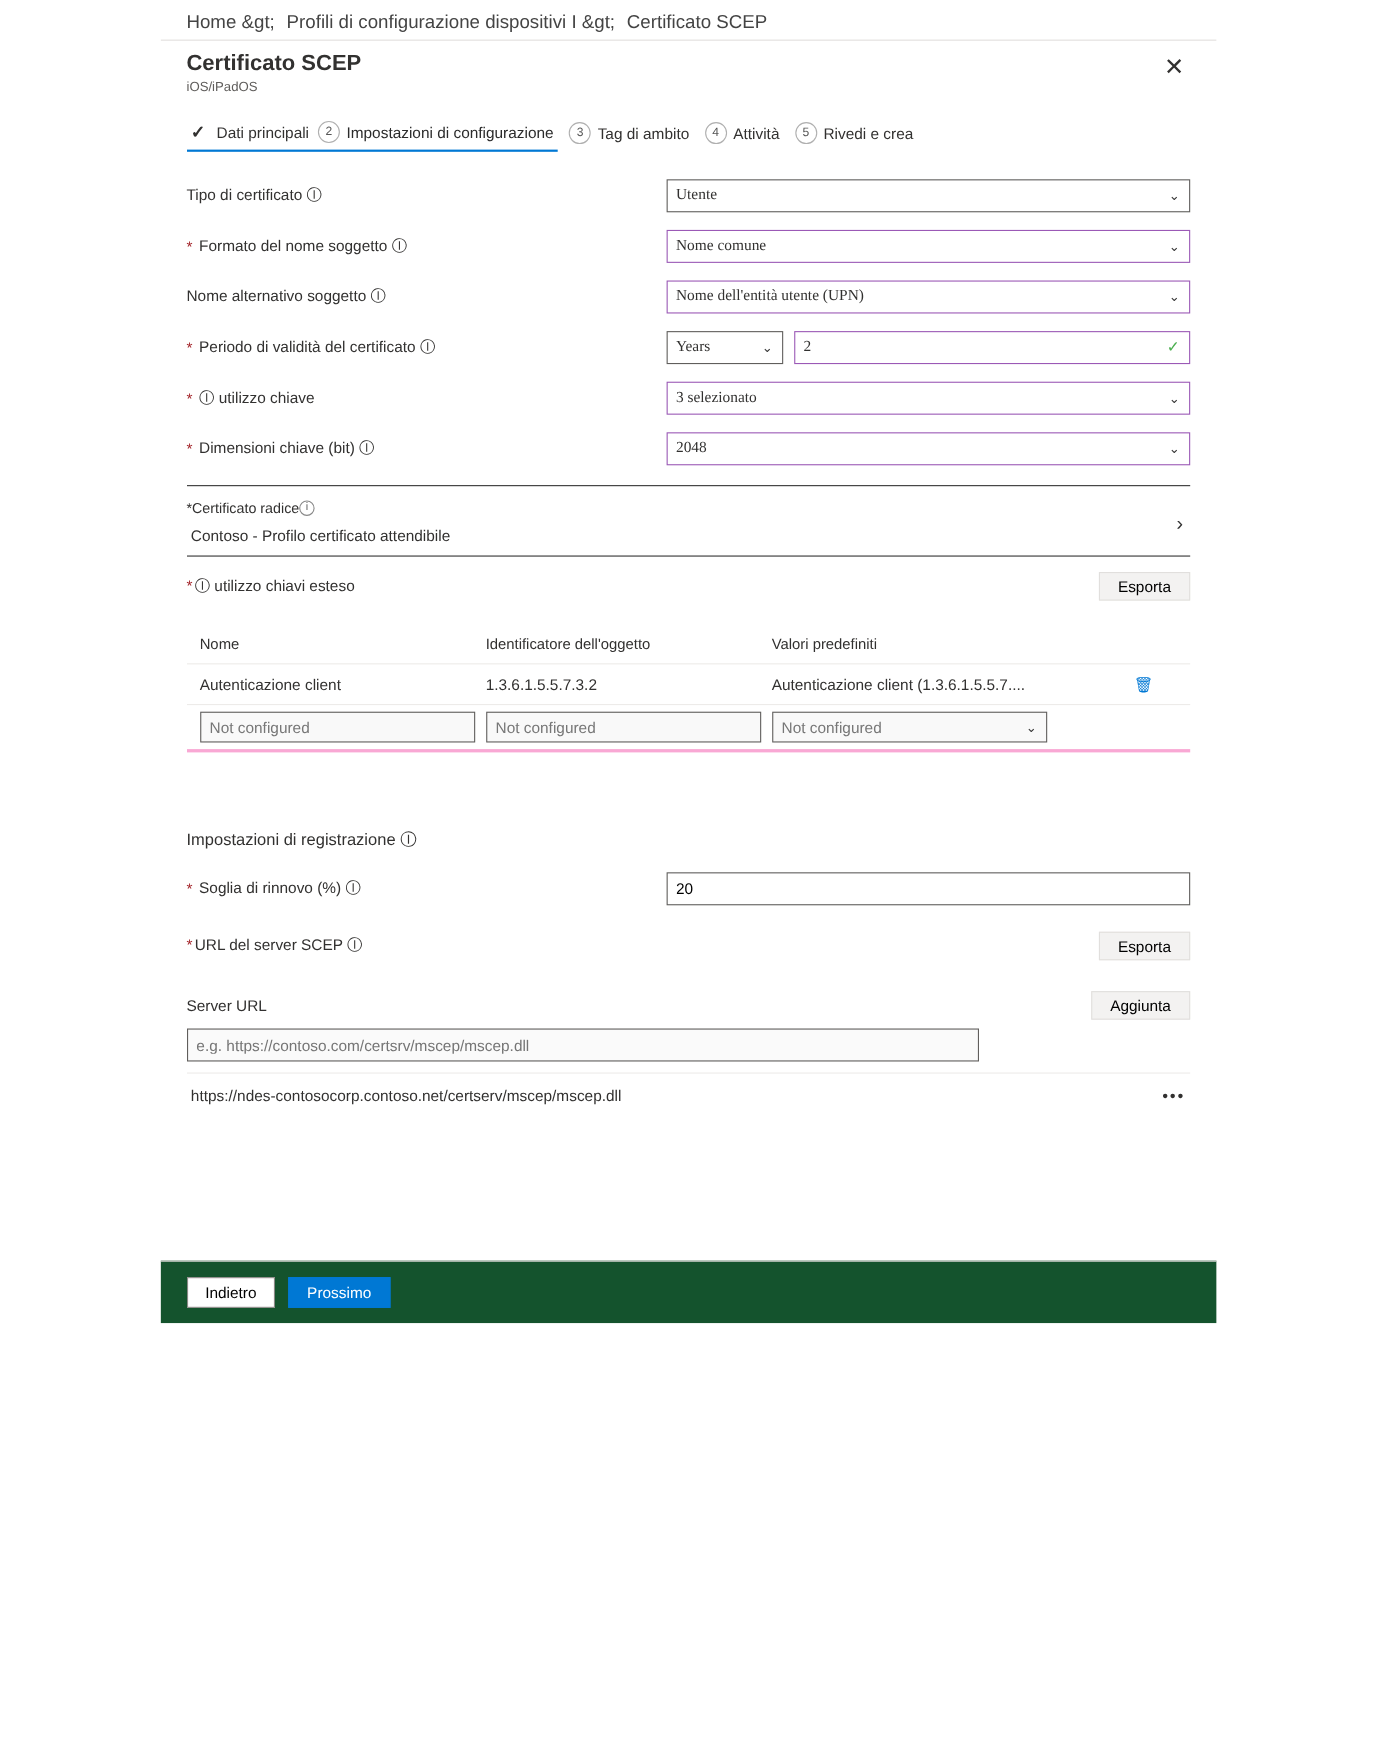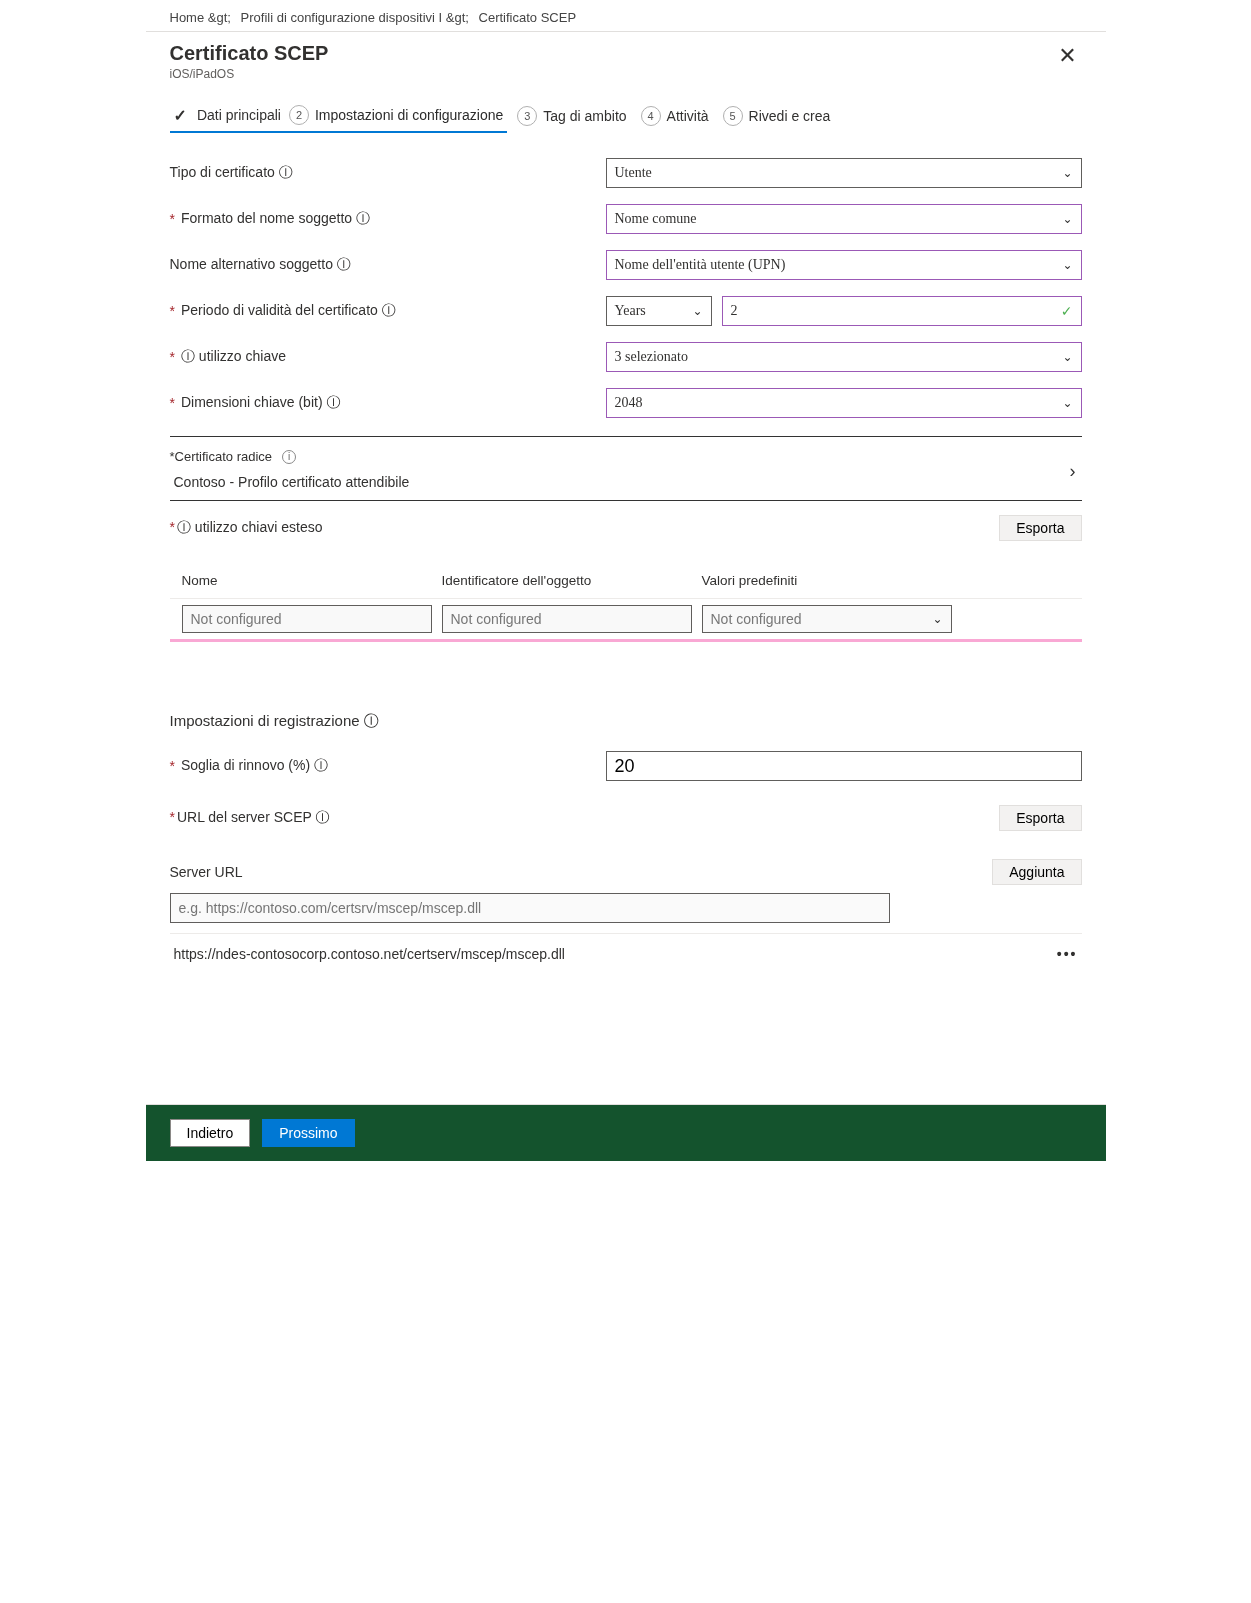--- a/index.html
+++ b/index.html
@@ -1,17 +1,17 @@
 <!DOCTYPE html>
 <html><head>
 <meta charset="utf-8">
 <style>
   * { box-sizing: border-box; margin: 0; padding: 0; }
   body { font-family: "Segoe UI", Arial, sans-serif; font-size: 14px; color: #323130; background: #fff; width: 960px; margin: 0 auto; }
-  .breadcrumb { padding: 10px 24px 6px; font-size: 13px; color: #444; border-bottom: 1px solid #e1dfdd; }
+  .breadcrumb { padding: 10px 24px 6px; font-size: 17px; color: #444; border-bottom: 1px solid #e1dfdd; }
   .breadcrumb span { margin-right: 6px; }
   .page-header { display: flex; justify-content: space-between; align-items: flex-start; padding: 10px 24px 0; }
   .page-title { font-size: 20px; font-weight: 600; }
   .page-subtitle { font-size: 12px; color: #605e5c; margin-top: 2px; }
   .close-btn { font-size: 22px; cursor: pointer; width: 28px; height: 28px; display:flex; align-items:center; justify-content:center; }
   .content { padding: 18px 24px 90px; }
   .wizard { display: flex; align-items: center; gap: 6px; margin-bottom: 24px; border-bottom: 1px solid transparent; flex-wrap: wrap; }
   .wizard .step { display: flex; align-items: center; gap: 6px; padding: 6px 4px; font-size: 14px; }
   .wizard .step .bubble { width: 20px; height: 20px; border: 1px solid #b0b0b0; border-radius: 50%; display:inline-flex; align-items:center; justify-content:center; font-size: 11px; color:#555; }
   .wizard .step.check::before { content:"✓"; font-size: 16px; margin-right: 4px; font-weight: bold; }
@@ -32,40 +32,40 @@
   .check-ic { color:#4caf50; font-size: 14px; }
 
   .split { display:flex; gap:10px; flex:1;}
   .split .select { width: 120px; }
   .split .input { flex: 1; }
 
   hr.sep { border:none; border-top:1px solid #333; margin: 18px 0 0; }
   hr.sep2 { border:none; border-top:1px solid #333; margin: 0 0 0; }
 
   .root-cert { padding: 12px 0 10px; position:relative; }
-  .root-cert .head { display:flex; align-items:center; gap:10px; font-size:13px; }
+  .root-cert .head { display:flex; align-items:center; gap:0; font-size:13px; }
   .root-cert .info-ic { width:14px;height:14px;border:1px solid #888;border-radius:50%;display:inline-flex;align-items:center;justify-content:center;font-size:10px;color:#666; }
   .root-cert .value { margin-top: 10px; font-size: 14px; padding-left: 4px; }
   .root-cert .arrow { position:absolute; right: 6px; top: 24px; font-size: 18px; color:#333; }
 
   .section-top { margin-top: 14px; display:flex; justify-content:space-between; align-items:center; }
   .section-label { font-size: 14px; }
   .btn-sec { background:#f3f2f1; border:1px solid #e1dfdd; padding: 4px 16px; font-size: 14px; cursor:pointer; }
 
   .tbl { width:100%; margin-top: 22px; }
   .tbl .thead, .tbl .trow { display:grid; grid-template-columns: 260px 260px 1fr 60px; align-items:center; padding: 10px 12px; }
   .tbl .thead { font-size: 13.5px; color:#323130; }
   .tbl .trow { font-size: 14px; border-top: 1px solid #edebe9; }
   .tbl .trow.inputs { background:#fff; border-top:1px solid #edebe9; border-bottom:3px solid #f9a8d4; padding: 6px 12px; gap: 10px; grid-template-columns: 250px 250px 250px 30px; }
   .tbl .trow.inputs .in, .tbl .trow.inputs .sel { height:28px; border:1px solid #605e5c; padding:0 8px; font-size:14px; background:#f9f9f9; color:#777; display:flex;align-items:center; justify-content:space-between; }
   .trash { color:#0078d4; cursor:pointer; text-align:center; }
 
   .section-heading { margin-top: 70px; font-size:15px; }
   .row2 { display:flex; align-items:center; margin-top: 20px; gap:16px;}
-  .input-full { height:30px; border:1px solid #605e5c; flex:1; padding:0 8px; font-size:18px;}
+  .input-full { height:30px; border:1px solid #605e5c; flex:1; padding:0 8px; font-size:14px;}
 
   .server-url-sec { margin-top: 28px; }
   .server-url-head { display:flex; justify-content:space-between; align-items:center; margin-bottom: 8px; }
   .server-url-input { width: 720px; height:30px; border:1px solid #605e5c; padding:0 8px; font-size:14px; color:#888; background:#fafafa; }
 
   .url-row { display:flex; justify-content:space-between; align-items:center; padding: 12px 4px; border-top:1px solid #edebe9; margin-top: 10px;}
   .dots { font-weight:bold; letter-spacing:2px; cursor:pointer; }
 
   .footer { position:relative; border-top:1px solid #e1dfdd; padding: 14px 24px; display:flex; gap:12px; background:#14532d; margin-top: 40px;}
   .btn { height:28px; padding:0 16px; font-size:14px; cursor:pointer; border:1px solid #8a8886; background:#fff; }
@@ -208,20 +208,28 @@
     <button class="btn-sec">Esporta</button>
   </div>
 
   <div class="tbl">
     <div class="thead">
       <div>Nome</div>
       <div>Identificatore dell'oggetto</div>
       <div>Valori predefiniti</div>
       <div></div>
     </div>
+    <div class="trow">
+      <div>Autenticazione client</div>
+      <div>1.3.6.1.5.5.7.3.2</div>
+      <div>Autenticazione client (1.3.6.1.5.5.7....</div>
+      <div class="trash">
+        <span>🗑</span>
+      </div>
+    </div>
     <div class="trow inputs">
       <div class="in">Not configured</div>
       <div class="in">Not configured</div>
       <div class="sel">
         <span>Not configured</span>
           <span class="chev">⌄</span>
       </div>
       <div></div>
     </div>
   </div>

